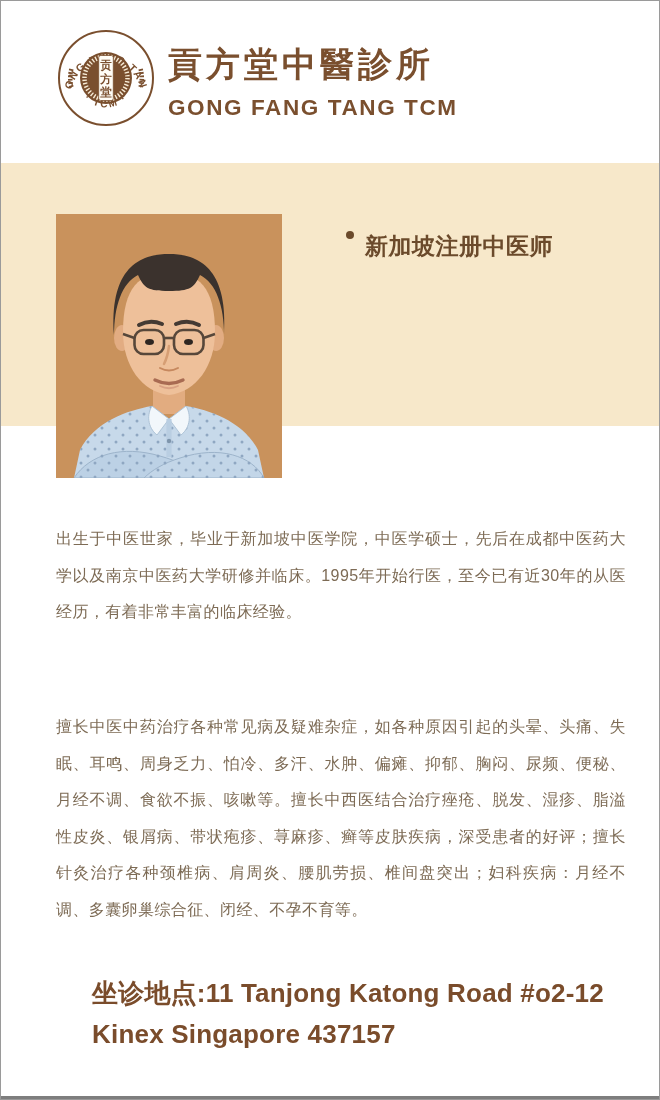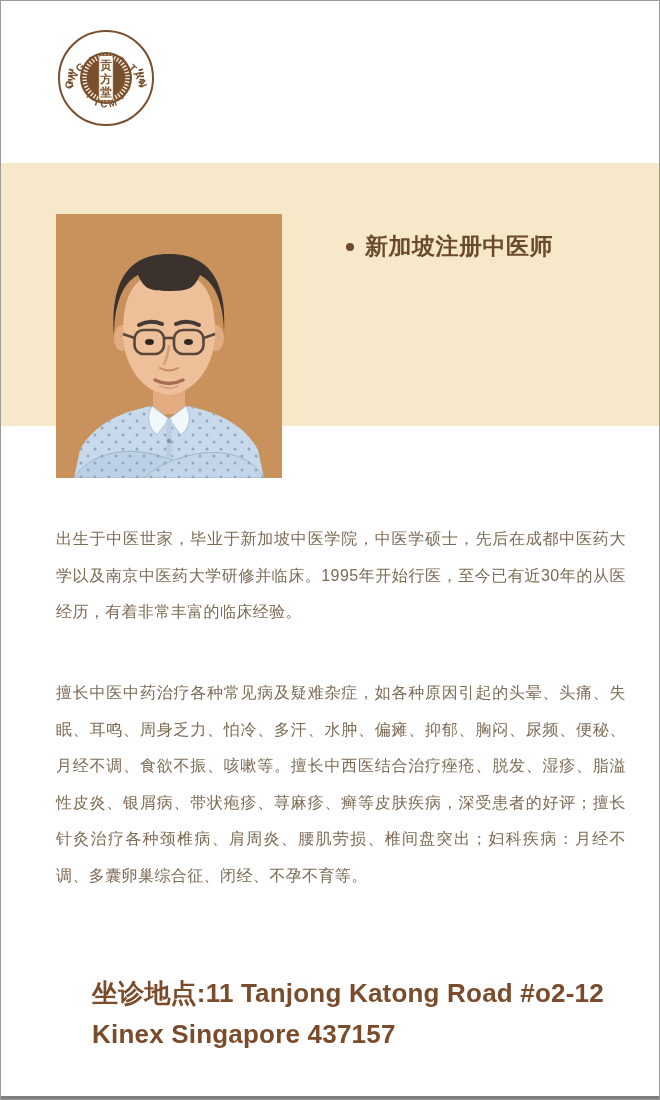--- a/index.html
+++ b/index.html
@@ -60,40 +60,40 @@
   .photo svg{width:100%;height:100%;display:block;}
   .name-block{position:absolute;top:208px;left:345px;width:300px;}
   .doctor-name{
     font-size:56px;font-weight:800;
     color:var(--name_brown);
     letter-spacing:13px;line-height:1.12;
     white-space:nowrap;
   }
   .credentials{margin-top:22px;list-style:none;}
   .cred{
-    display:flex;align-items:center;gap:11px;
+    display:flex;align-items:flex-start;gap:11px;
     margin-bottom:17px;
     font-size:23px;font-weight:600;
     color:var(--credential_brown);
     letter-spacing:0.5px;white-space:nowrap;
   }
   .dot{
     width:8px;height:8px;border-radius:50%;
     background:var(--credential_brown);flex:0 0 auto;
   }
   
   .bio{
     position:absolute;left:55px;width:570px;
     font-size:16px;line-height:36.5px;
     color:var(--body_text);
     letter-spacing:0.4px;
     text-align:justify;
   }
   .bio1{top:520px;}
-  .bio2{top:674px;font-family:Liberation Serif, serif;}
+  .bio2{top:708px;font-family:Liberation Serif, serif;}
   
   .address{
     position:absolute;left:55px;top:972px;width:575px;
     font-size:26px;font-weight:bold;line-height:41px;
     color:var(--address_brown);
     letter-spacing:0.2px;
     margin-left:36px;
   }
   .bottom-line{
     position:absolute;left:0;bottom:0;
@@ -122,20 +122,24 @@
           <textPath href="#arcBottom" startOffset="50%" text-anchor="middle">· TCM ·</textPath>
         </text>
         <circle cx="50" cy="50" r="26" fill="#7A4F2E"></circle>
         <circle cx="50" cy="50" r="21.5" fill="none" stroke="#F7EBD6" stroke-width="4.5" stroke-dasharray="1.4 1.8"></circle>
         <rect x="42.7" y="27.5" width="14.6" height="45" rx="2" fill="#FFFDF6" stroke="#7A4F2E" stroke-width="0.8"></rect>
         <text class="seal-char" x="50" y="41" text-anchor="middle">贡</text>
         <text class="seal-char" x="50" y="54.5" text-anchor="middle">方</text>
         <text class="seal-char" x="50" y="68" text-anchor="middle">堂</text>
       </svg>
     </div>
+    <div class="header-titles">
+      <div class="clinic-name-zh">貢方堂中醫診所</div>
+      <div class="clinic-name-en">GONG FANG TANG TCM</div>
+    </div>
   </header>
 
   <section class="card"></section>
 
   <div class="photo">
     <svg viewBox="0 0 226 264" aria-hidden="true">
       <defs>
         <pattern id="shirtDots" width="14" height="14" patternUnits="userSpaceOnUse">
           <circle cx="4" cy="4" r="1.5" fill="#8FA7C2"></circle>
           <circle cx="11" cy="11" r="1.5" fill="#8FA7C2"></circle>

